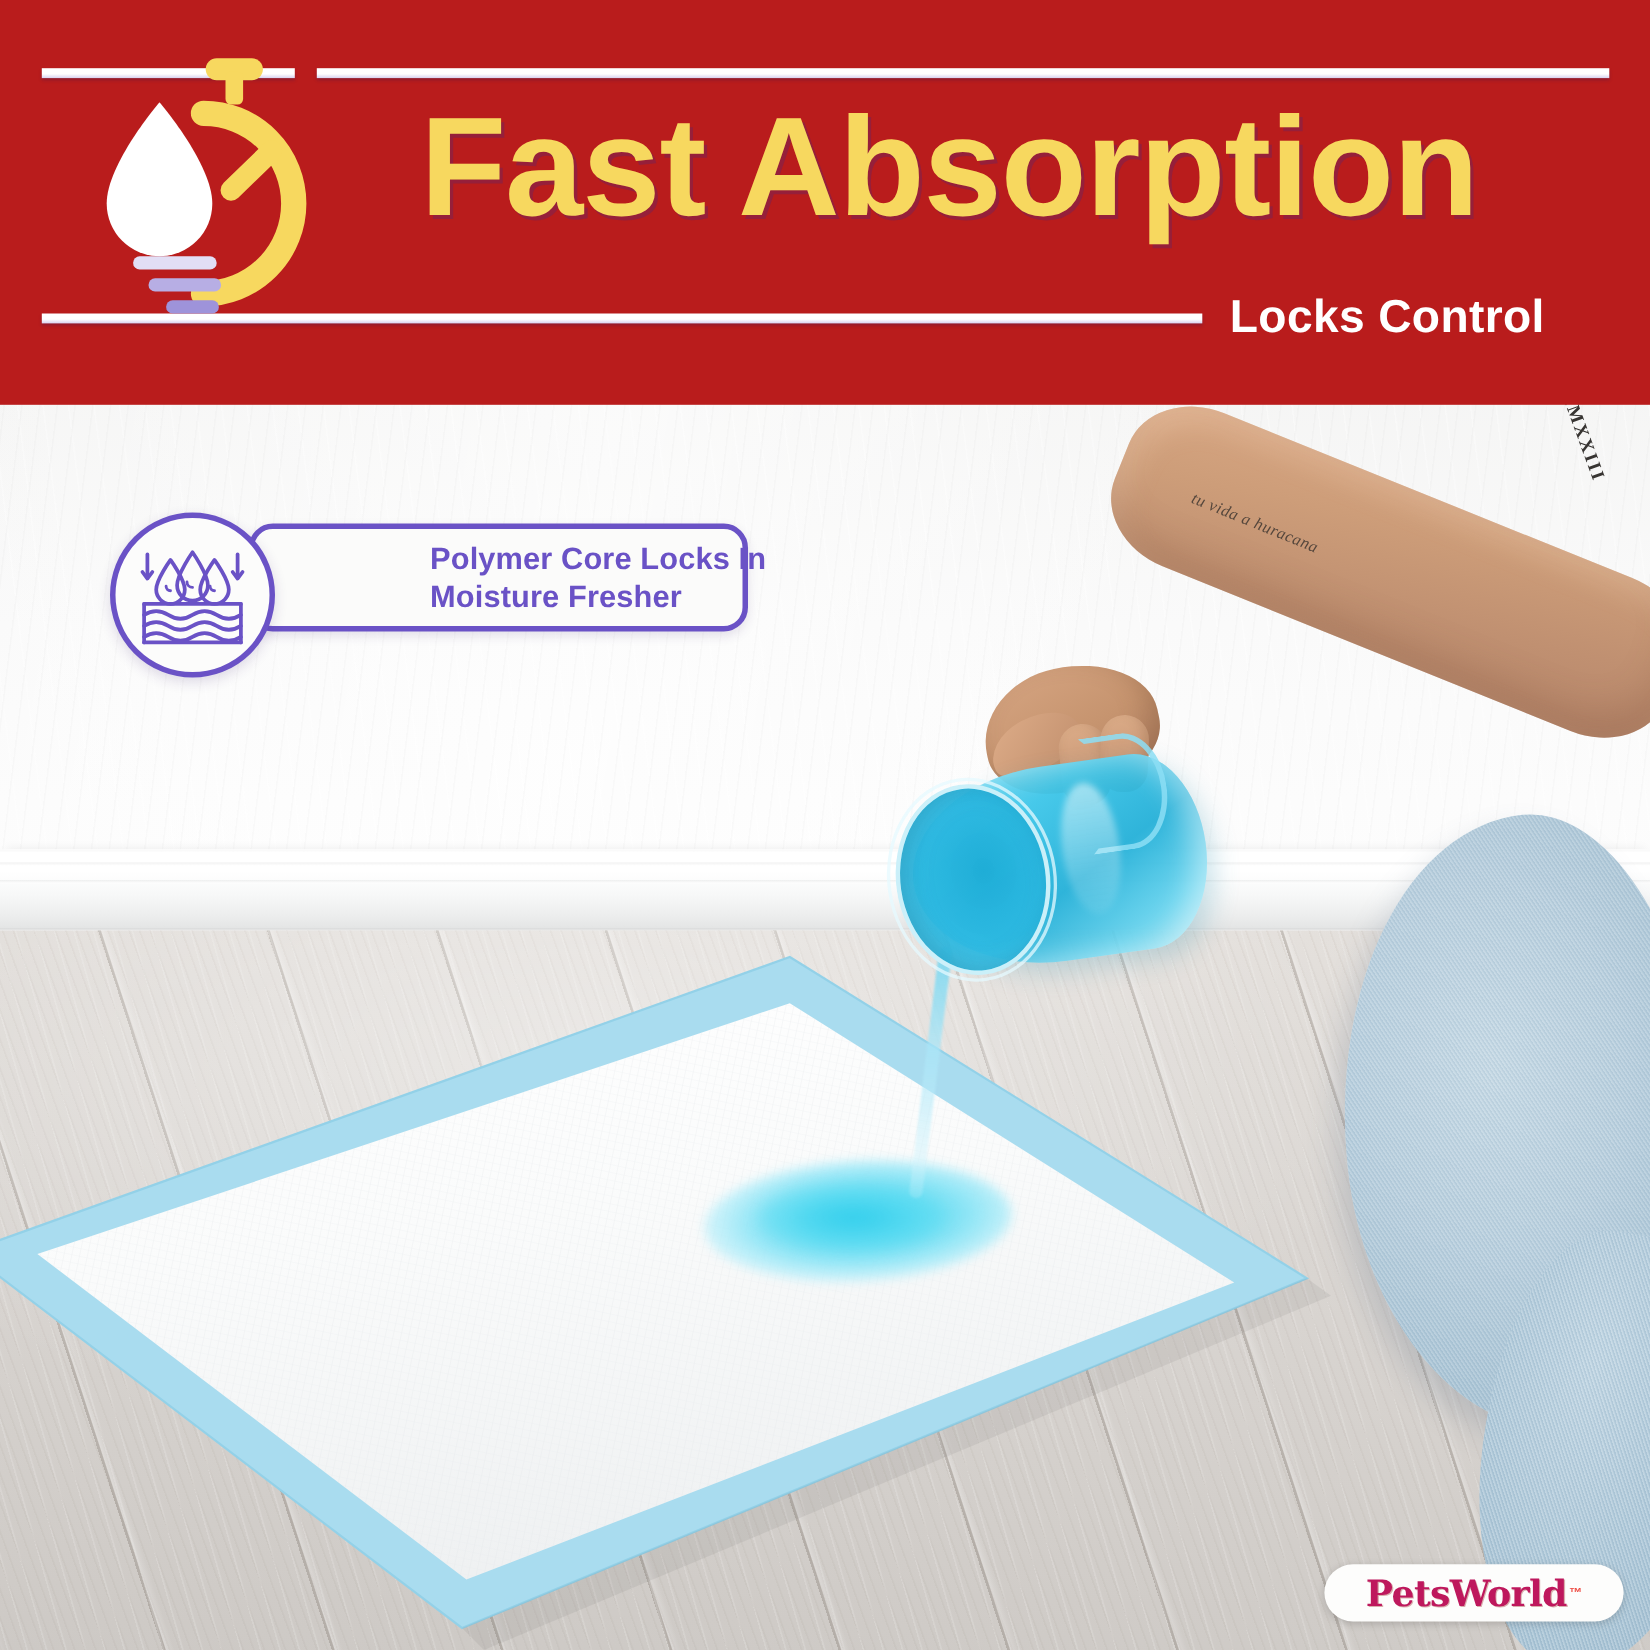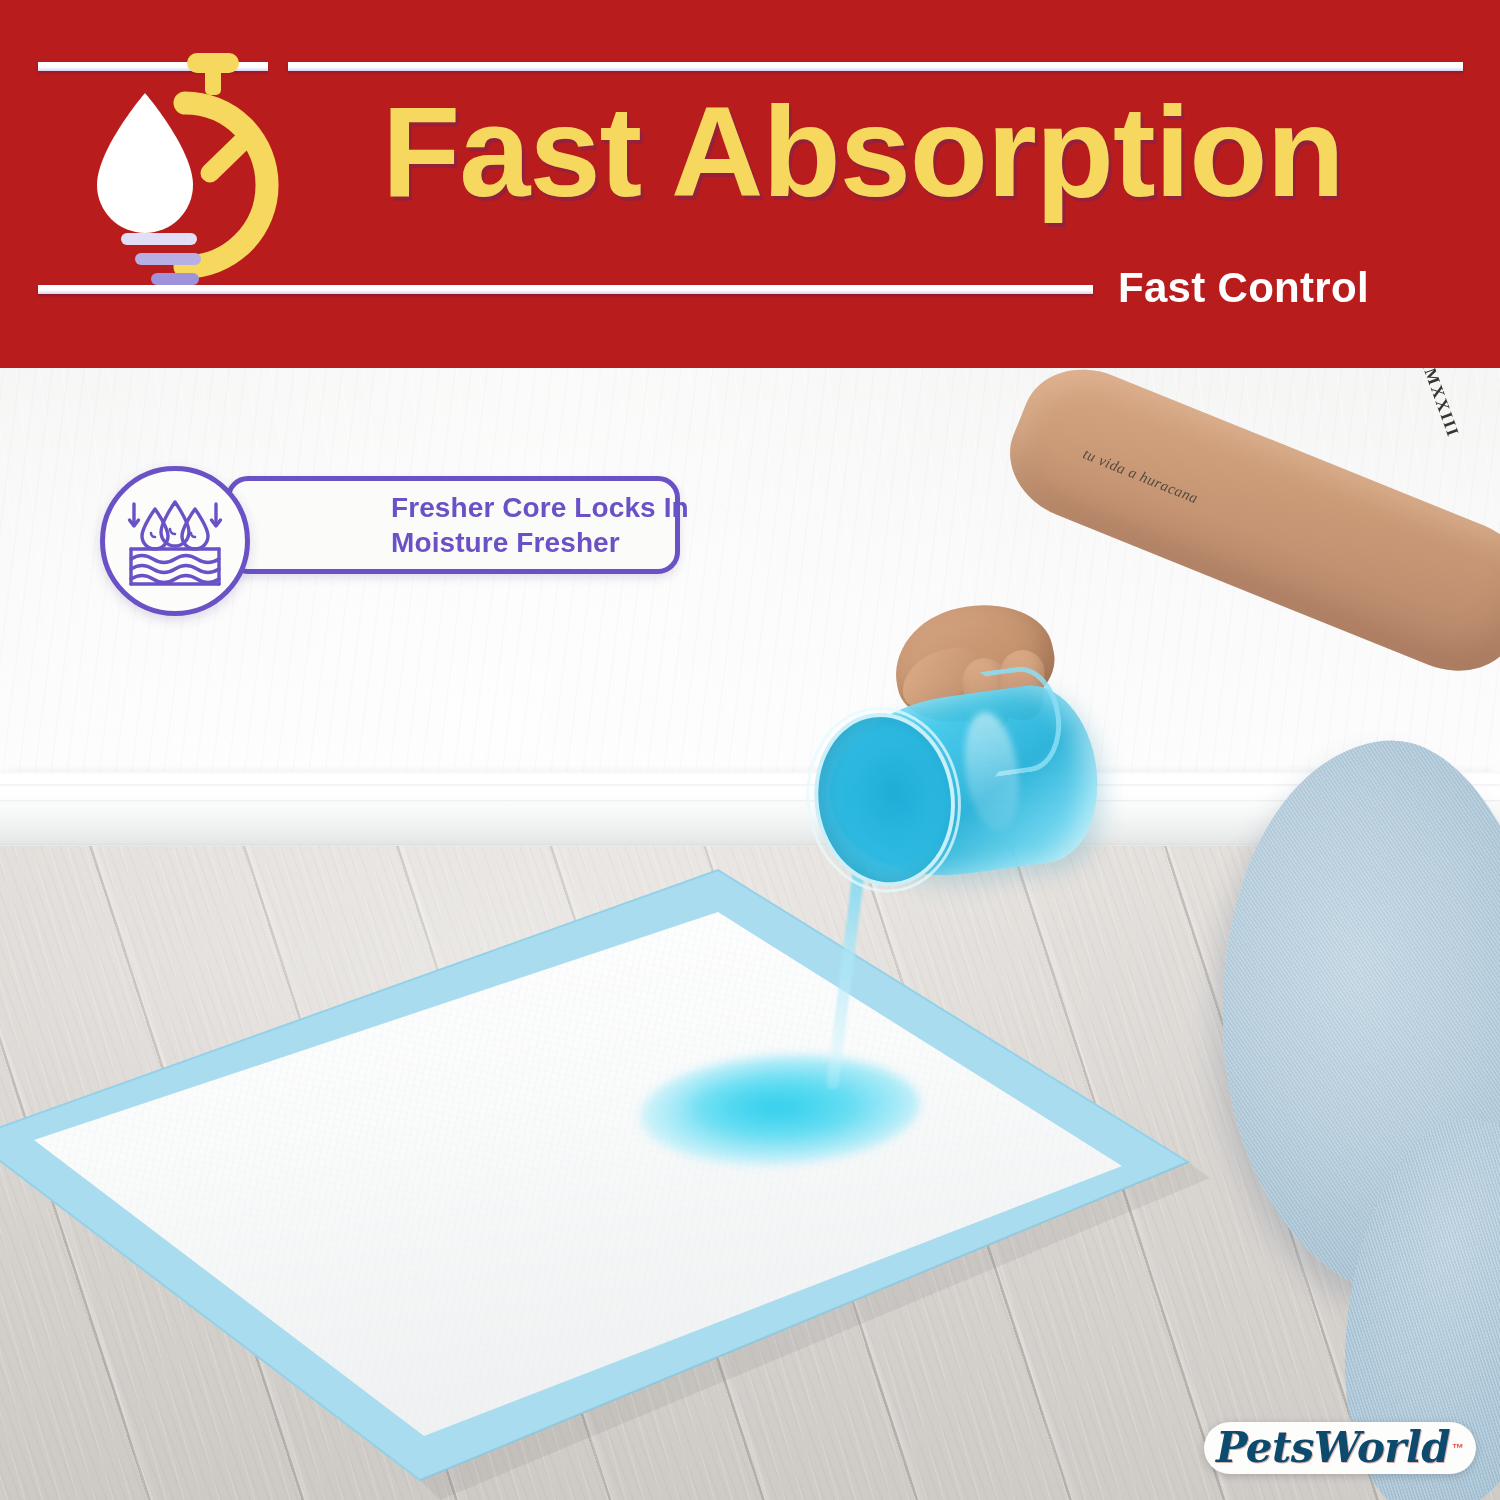--- a/index.html
+++ b/index.html
@@ -398,27 +398,26 @@
     width: 272px; height: 52px;
     background: #fdfdfc;
     border-radius: 26px;
     box-shadow: 0 2px 8px rgba(0,0,0,.18);
     display: flex;
     align-items: center;
     justify-content: center;
   }
   .logo .wordmark {
     font-family: "DejaVu Serif", serif;
-    font-size: 42px;
+    font-size: 33px;
     font-weight: bold;
-    color: #0c4a6e;
+    color: #be185d;
     letter-spacing: -.6px;
     text-shadow: 1px 1px 0 rgba(150,30,25,.35);
     line-height: 1;
-    font-style: italic;
   }
   .logo .tm {
     font-family: "Liberation Sans", sans-serif;
     font-size: 12px;
     font-weight: bold;
     color: #ee4b42;
     vertical-align: super;
     margin-left: 2px;
     text-shadow: none;
   }
@@ -522,26 +521,26 @@
 
         <path d="M70 48 C 70 48 118 104 118 140 A 48 48 0 0 1 22 140 C 22 104 70 48 70 48 Z" fill="#FFFFFF"></path>
 
         <rect x="46" y="188" width="76" height="12" rx="6" fill="#E2DEF5"></rect>
         <rect x="60" y="208" width="66" height="12" rx="6" fill="#B7AEE4"></rect>
         <rect x="76" y="228" width="48" height="12" rx="6" fill="#9E93DA"></rect>
       </svg>
     </div>
 
     <div class="banner-title">Fast Absorption</div>
-    <div class="banner-sub">Fast Control</div>
+    <div class="banner-sub">Locks Control</div>
   </div>
 
   <div class="badge badge-1">
     <div class="pill">
-      <div class="line">Fresher Core Locks In</div>
+      <div class="line">Polymer Core Locks In</div>
       <div class="line">Moisture Fresher</div>
     </div>
     <div class="circle">
       <svg width="104" height="104" viewBox="0 0 104 104">
         <g fill="none" stroke="#6A52C6" stroke-width="3.4" stroke-linecap="round" stroke-linejoin="round">
 
           <line x1="11" y1="15" x2="11" y2="36"></line>
           <polyline points="6.5,31 11,37 15.5,31"></polyline>
 
           <line x1="93" y1="15" x2="93" y2="36"></line>

